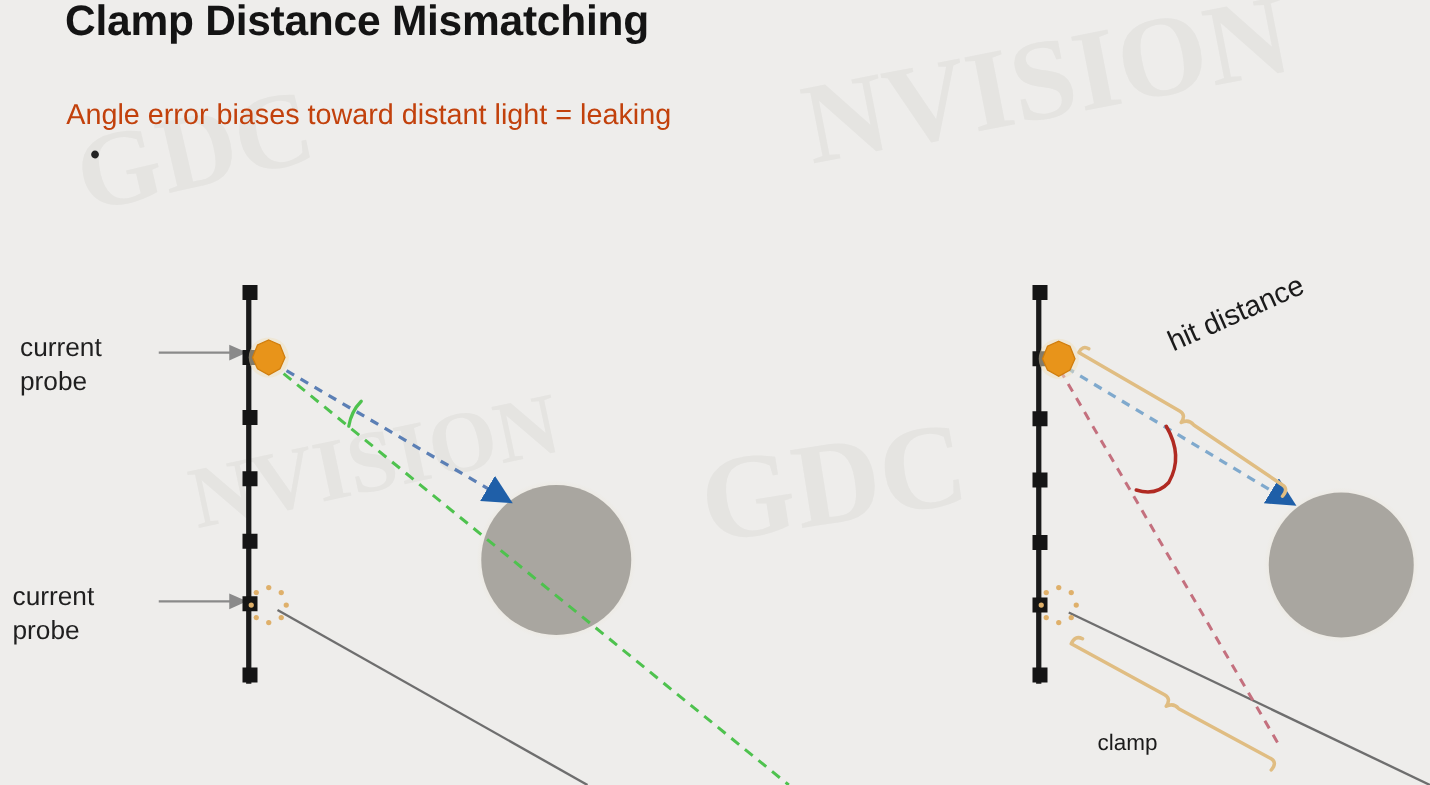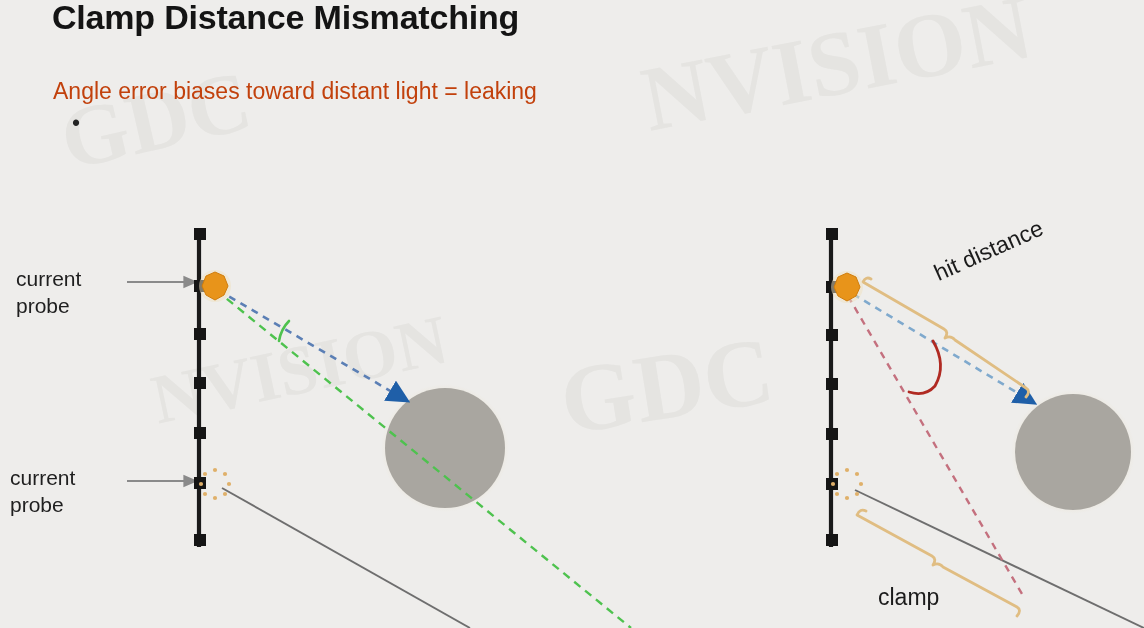--- a/index.html
+++ b/index.html
@@ -81,21 +81,21 @@
     font-size: 23px;
     color: #1b1b1b;
     transform: rotate(-24deg);
     transform-origin: left top;
     white-space: nowrap;
   }
   #lbl-clamp {
     position: absolute;
     left: 878px;
     top: 584px;
-    font-size: 23px;
+    font-size: 18px;
     color: #1b1b1b;
     white-space: nowrap;
   }
 </style>
 </head>
 <body>
 
 <div id="slide">
 
   <div class="watermark" id="wm1">GDC</div>

